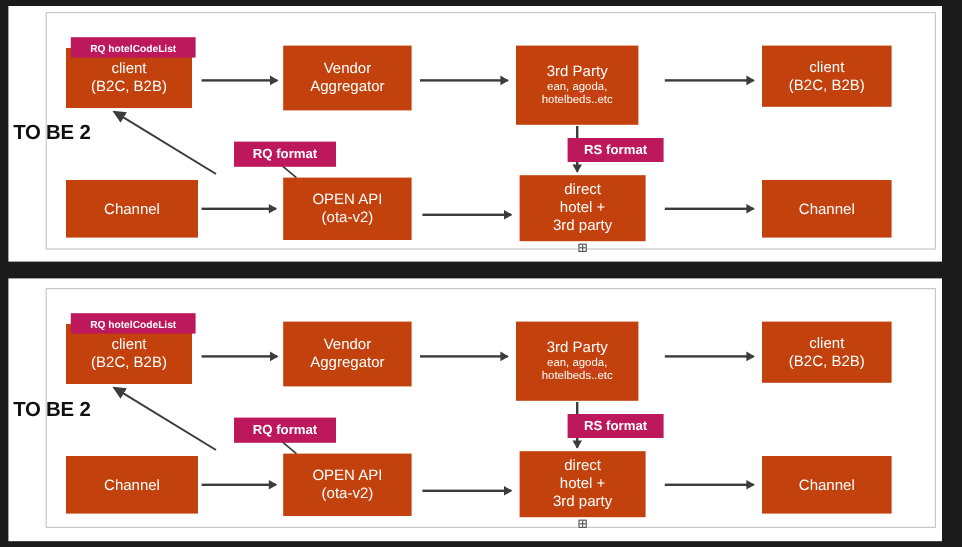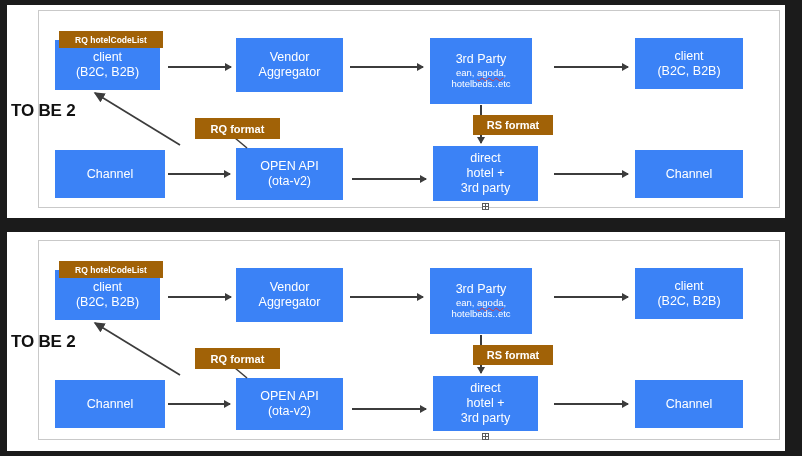--- a/index.html
+++ b/index.html
@@ -48,21 +48,21 @@
     font-size: 17px;
     color: #111;
     letter-spacing: -0.2px;
     white-space: nowrap;
     z-index: 6;
   }
 
   
   .gbox {
     position: absolute;
-    background: #3b82f6;
+    background: #c2410c;
     color: #ffffff;
     display: flex;
     flex-direction: column;
     align-items: center;
     justify-content: center;
     text-align: center;
     line-height: 1.18;
     font-size: 12.5px;
     box-sizing: border-box;
   }
@@ -72,21 +72,21 @@
     line-height: 1.22;
   }
   .misspelled {
     text-decoration: underline wavy #d83a3a;
     text-decoration-skip-ink: none;
   }
 
   
   .tag {
     position: absolute;
-    background: #a16207;
+    background: #be185d;
     color: #ffffff;
     font-weight: bold;
     display: flex;
     align-items: center;
     justify-content: center;
     box-sizing: border-box;
     white-space: nowrap;
     z-index: 5;
   }
   .tag-sm { font-size: 8.5px; }

